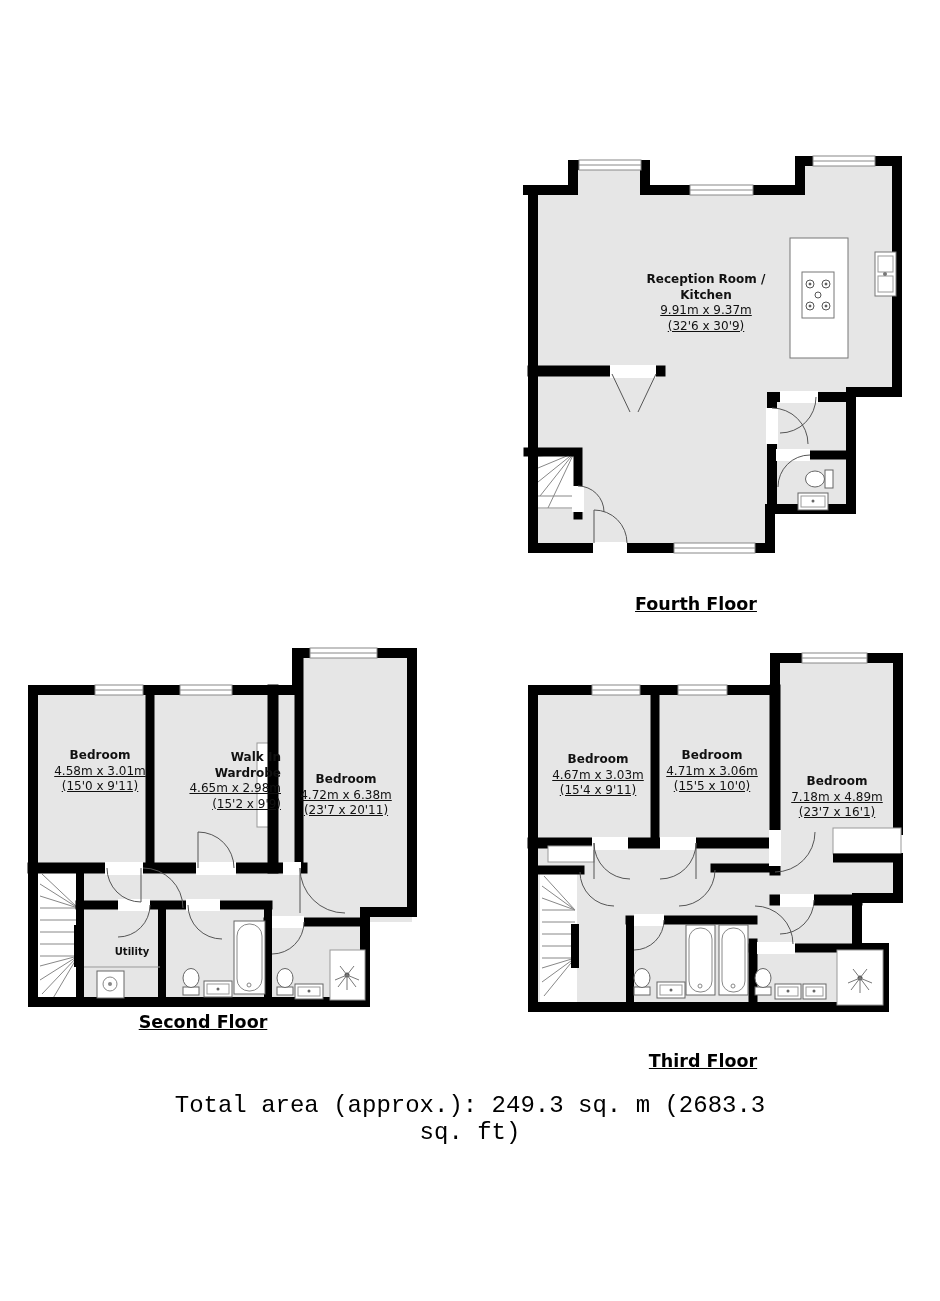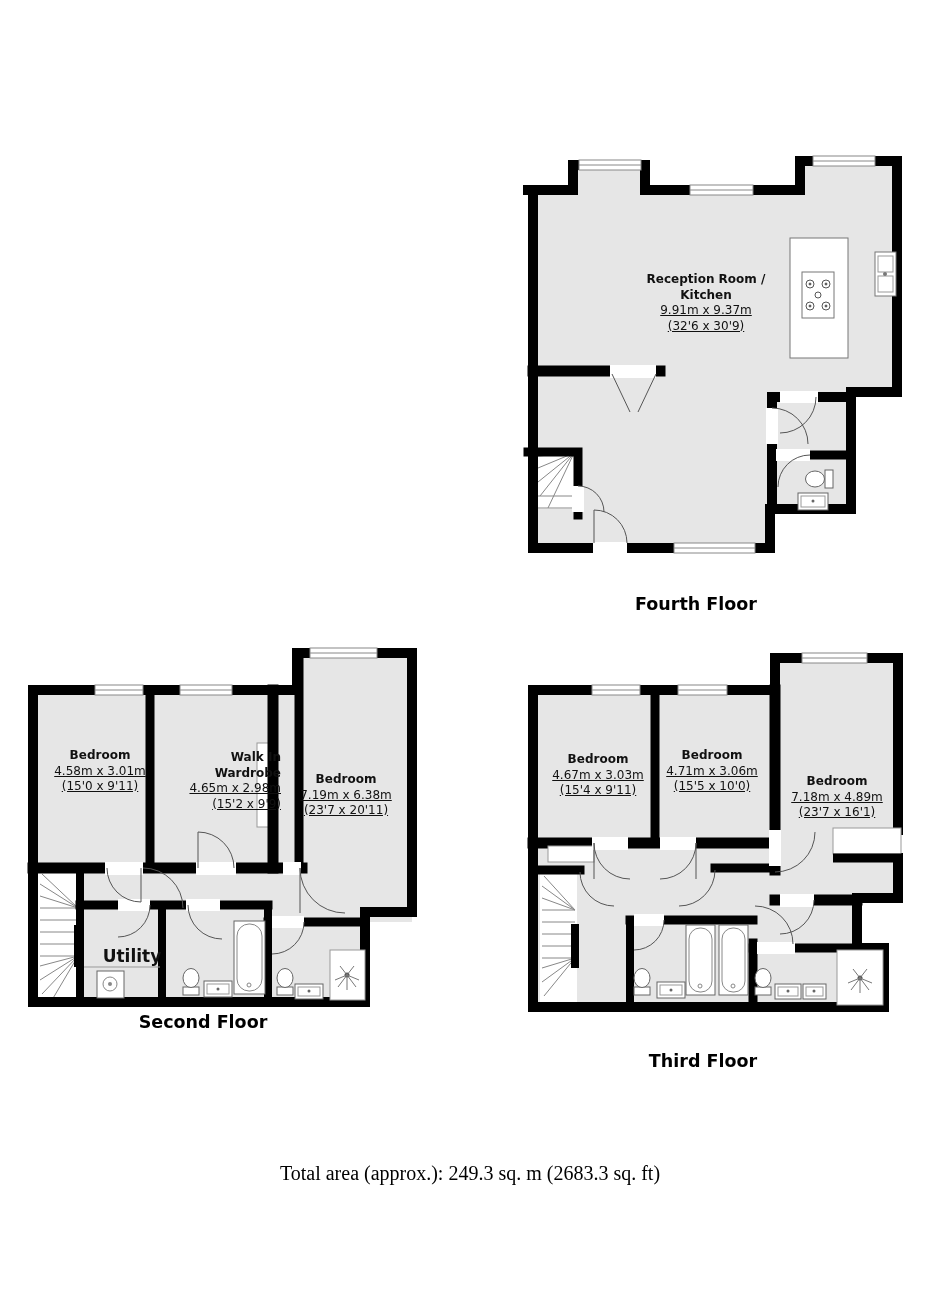--- a/index.html
+++ b/index.html
@@ -2,24 +2,24 @@
 <html><head>
 <meta charset="utf-8">
 <style>
   html,body{margin:0;padding:0;background:#ffffff;}
   #page{position:relative;width:940px;height:1301px;background:#ffffff;overflow:hidden;
         font-family:"DejaVu Sans",sans-serif;color:#1a1a1a;border-radius:16px;}
   svg{position:absolute;left:0;top:0;}
   .room-label{position:absolute;text-align:center;line-height:15.5px;font-size:12px;color:#111;}
   .room-label .rname{font-weight:bold;font-size:12px;display:block;}
   .room-label .rdim{display:block;font-size:12px;text-decoration:underline;}
-  .floor-title{position:absolute;text-align:center;font-weight:bold;font-size:17.5px;color:#000;}
-  .utility-label{position:absolute;text-align:center;font-weight:bold;font-size:17px;color:#111;}
-  #total-area{position:absolute;left:170px;top:1162px;width:600px;text-align:center;
-              font-family:Liberation Serif, serif;font-size:20px;color:#000;}
+  .floor-title{position:absolute;text-align:center;font-weight:bold;font-size:17.5px;color:#000;text-decoration:underline;}
+  .utility-label{position:absolute;text-align:center;font-weight:bold;font-size:10px;color:#111;}
+  #total-area{position:absolute;left:170px;top:1092px;width:600px;text-align:center;
+              font-family:Liberation Mono, monospace;font-size:24px;color:#000;}
 </style>
 </head>
 <body>
 
 <div id="page">
 
 <svg width="940" height="1301" viewBox="0 0 940 1301">
 
   <g>
     <g fill="#e6e6e6">
@@ -286,21 +286,21 @@
 
 <div class="room-label" style="left:161px;top:750px;width:120px;text-align:right;">
   <span class="rname">Walk In</span>
   <span class="rname">Wardrobe</span>
   <span class="rdim">4.65m x 2.98m</span>
   <span class="rdim">(15'2 x 9'9)</span>
 </div>
 
 <div class="room-label" style="left:276px;top:772px;width:140px;">
   <span class="rname">Bedroom</span>
-  <span class="rdim">7.19m x 6.38m</span>
+  <span class="rdim">4.72m x 6.38m</span>
   <span class="rdim">(23'7 x 20'11)</span>
 </div>
 
 <div class="utility-label" style="left:97px;top:946px;width:70px;">
   <span>Utility</span>
 </div>
 
 <div class="room-label" style="left:528px;top:752px;width:140px;">
   <span class="rname">Bedroom</span>
   <span class="rdim">4.67m x 3.03m</span>

